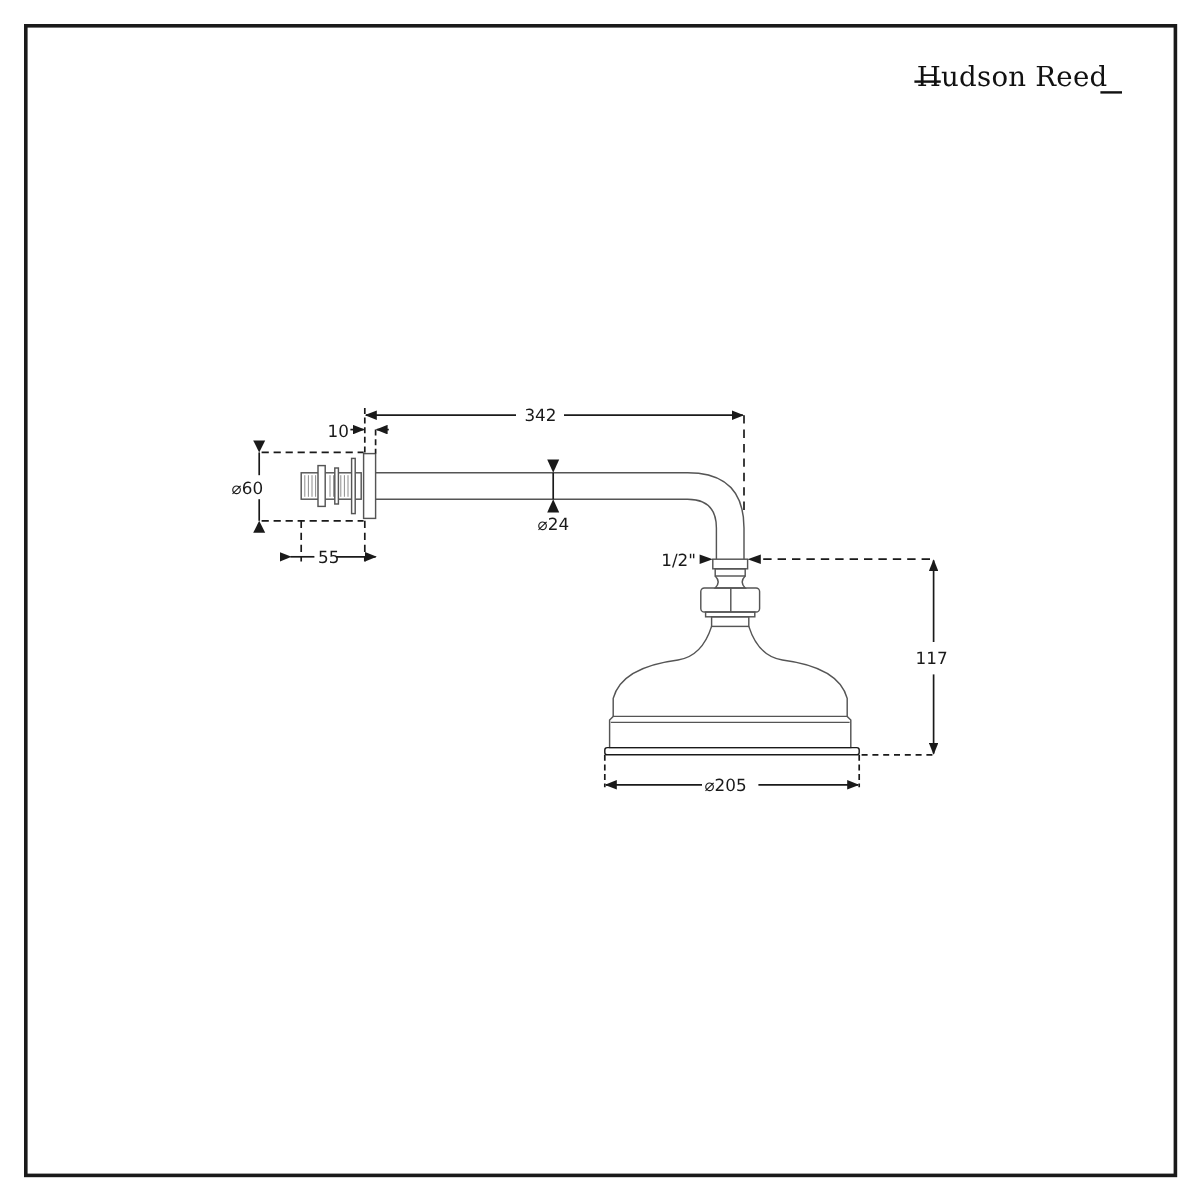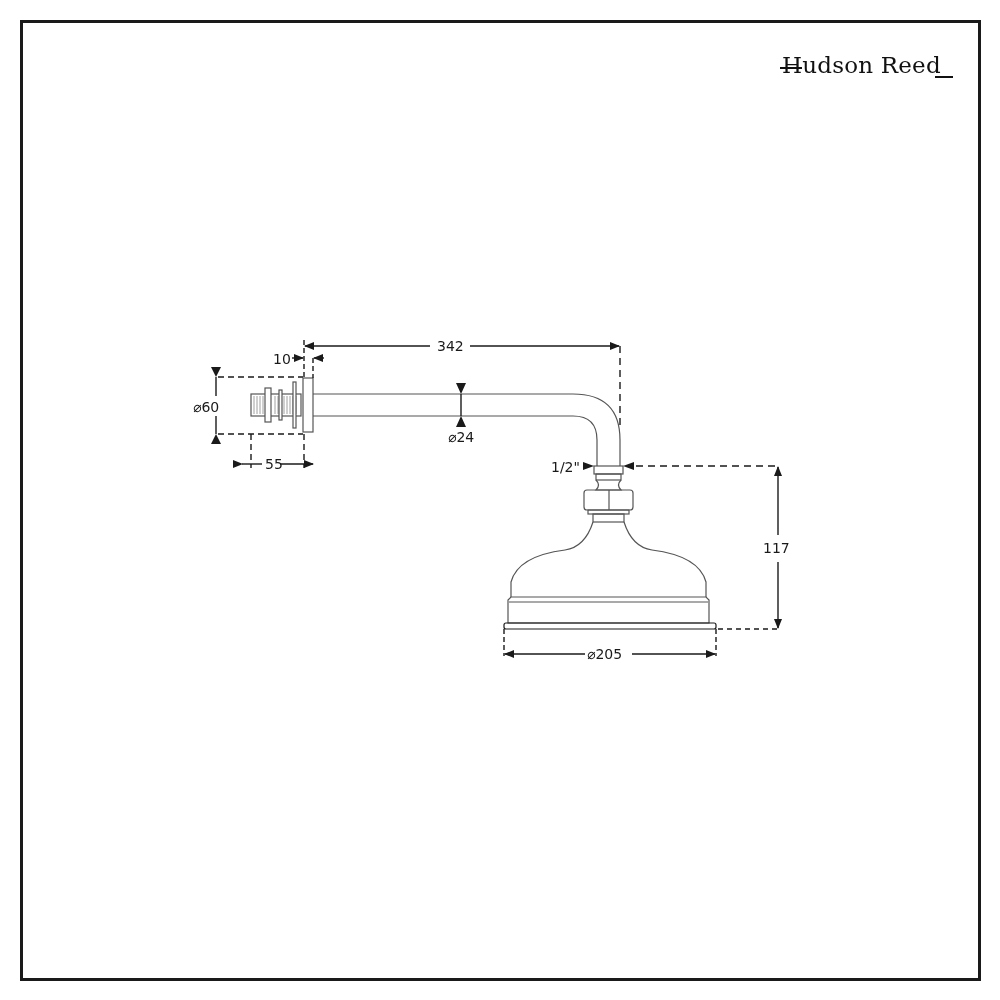--- a/index.html
+++ b/index.html
@@ -1,18 +1,18 @@
 <!DOCTYPE html>
 <html><head>
 <meta charset="utf-8">
 <style>
   html, body { margin:0; padding:0; background:#ffffff; }
   body { width:1000px; height:1000px; position:relative; overflow:hidden; }
   .frame { position:absolute; left:20px; top:20px; width:955px; height:955px; border:3px solid #1a1a1a; box-sizing:content-box; }
-  .brand { position:absolute; left:764px; top:52px; font-family:"DejaVu Serif", serif; font-size:23px; color:#111; letter-spacing:0.2px;margin-left:18px; }
+  .brand { position:absolute; left:764px; top:52px; font-family:"DejaVu Serif", serif; font-size:23px; color:#111; letter-spacing:0.2px; }
   .brand .bar-left { position:absolute; left:-2px; top:15px; width:22px; height:1.6px; background:#111; }
   .brand .bar-right { position:absolute; right:-12px; top:24px; width:18px; height:1.6px; background:#111; }
   svg.drawing { position:absolute; left:0; top:0; }
   .dim-text { font-family:"DejaVu Sans", sans-serif; font-size:14px; fill:#1a1a1a; }
 </style>
 </head>
 <body>
 
 <div class="frame"></div>
 

